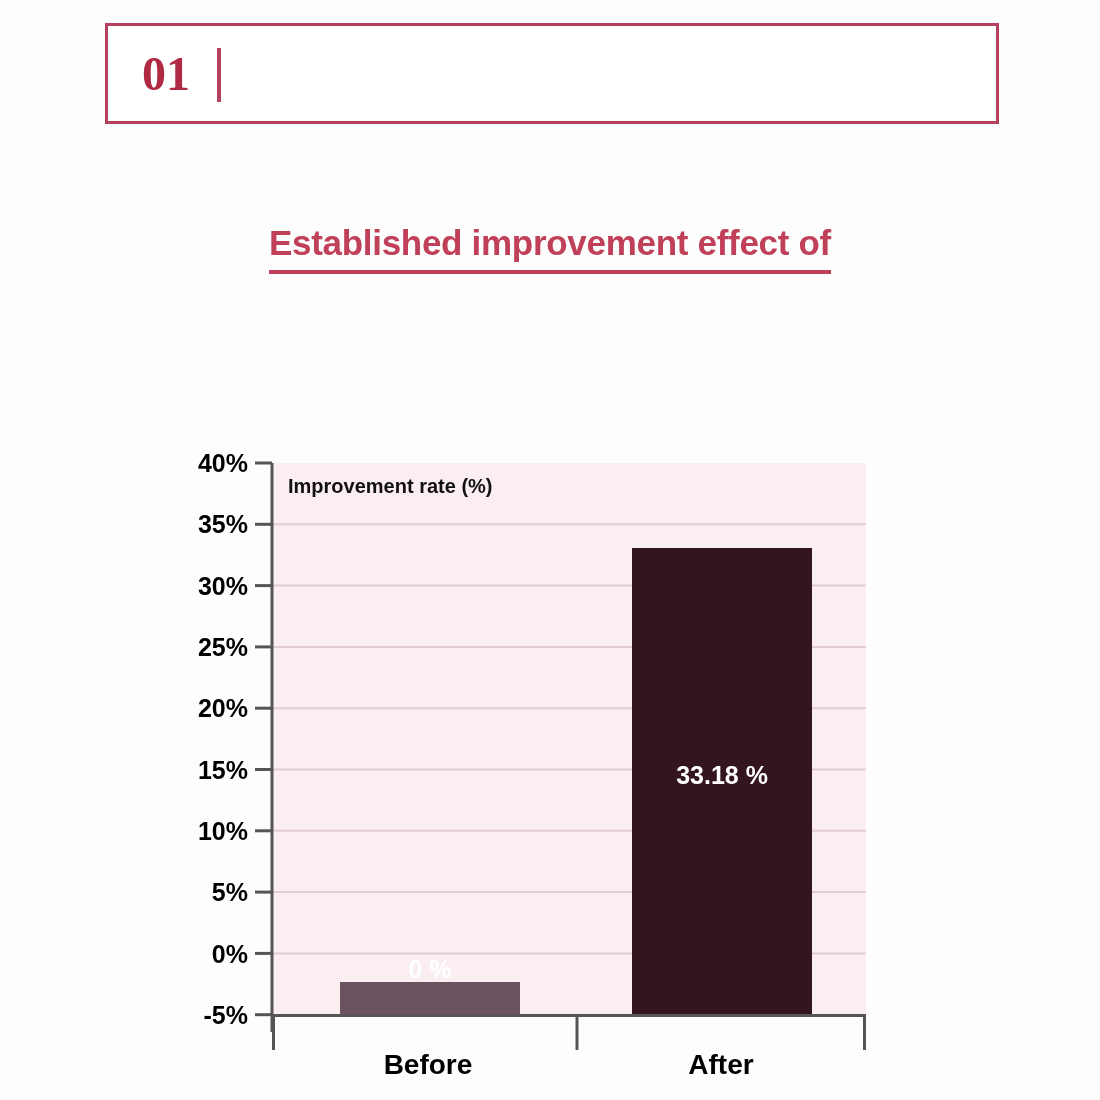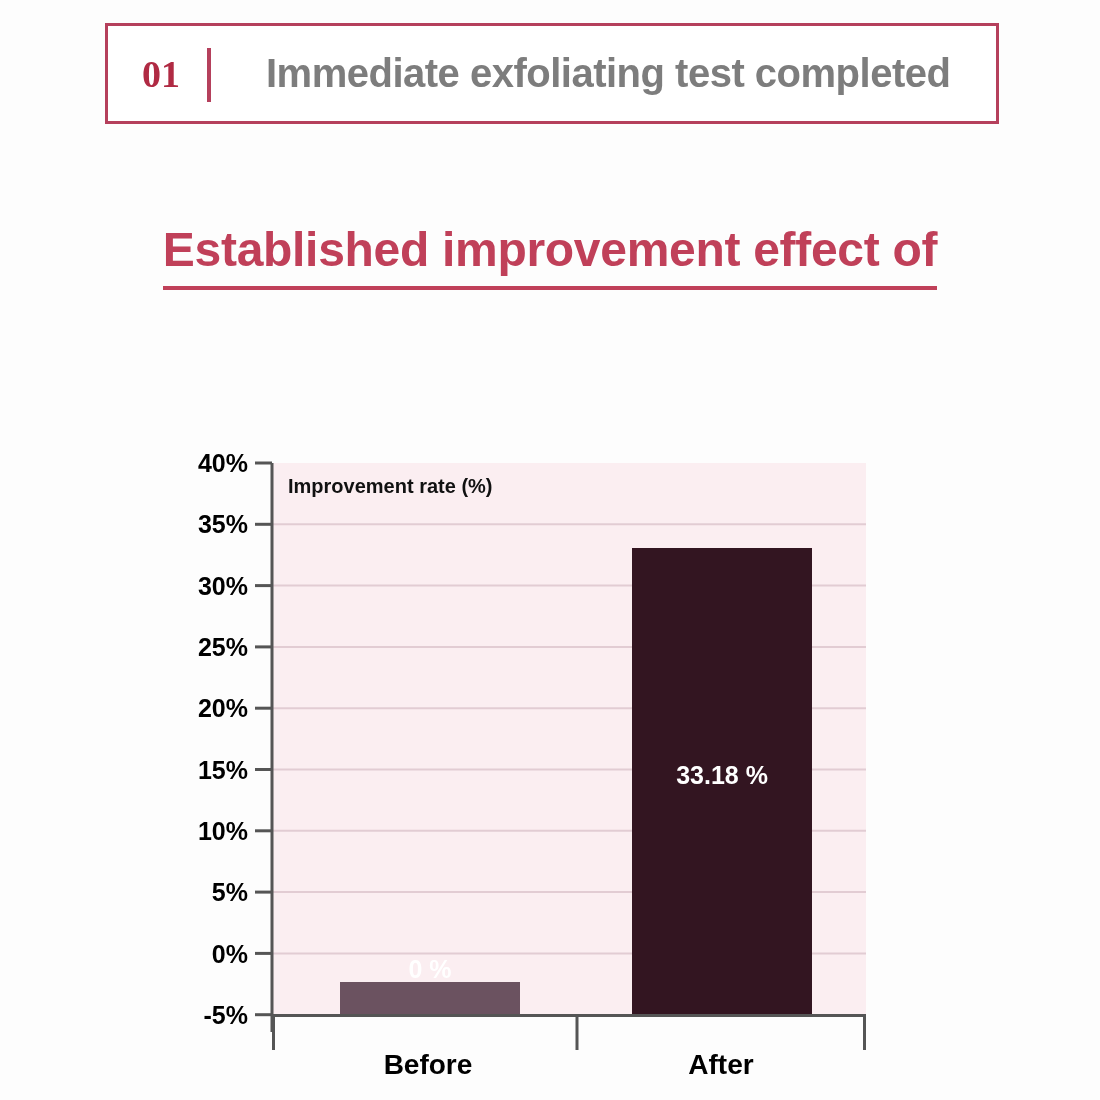--- a/index.html
+++ b/index.html
@@ -24,21 +24,21 @@
     height: 101px;
     box-sizing: border-box;
     border: 3px solid #b5405c;
     background: #ffffff;
     display: flex;
     align-items: center;
   }
   #section-number {
     font-family: "Liberation Serif", serif;
     font-weight: bold;
-    font-size: 38px;
+    font-size: 48px;
     color: #b02a43;
     margin-left: 34px;
     letter-spacing: 0px;
     line-height: 1;
   }
   #section-divider {
     width: 4px;
     height: 54px;
     background: #b5405c;
     margin-left: 27px;
@@ -59,21 +59,21 @@
     position: absolute;
     left: 0;
     top: 222px;
     width: 1100px;
     text-align: center;
   }
   .heading-line {
     display: inline-block;
     font-family: "Liberation Sans", sans-serif;
     font-weight: bold;
-    font-size: 48px;
+    font-size: 35px;
     color: #c04059;
     letter-spacing: -0.3px;
     border-bottom: 4px solid #c04059;
     padding-bottom: 7px;
     margin-bottom: 18px;
     line-height: 1.18;
   }
 
   
   #chart {
@@ -114,21 +114,20 @@
     fill: #ffffff;
     text-anchor: middle;
   }
 </style>
 </head>
 <body>
 
 <div id="section-header">
   <span id="section-number">01</span>
   <span id="section-divider"></span>
-  <span id="section-title">Immediate exfoliating test completed</span>
 </div>
 
 <div id="main-heading">
   <div>
     <span class="heading-line">Established improvement effect of</span>
   </div>
 </div>
 
 <div id="chart">
   <svg id="chart-svg" width="1100" height="1100" viewBox="0 0 1100 1100">

